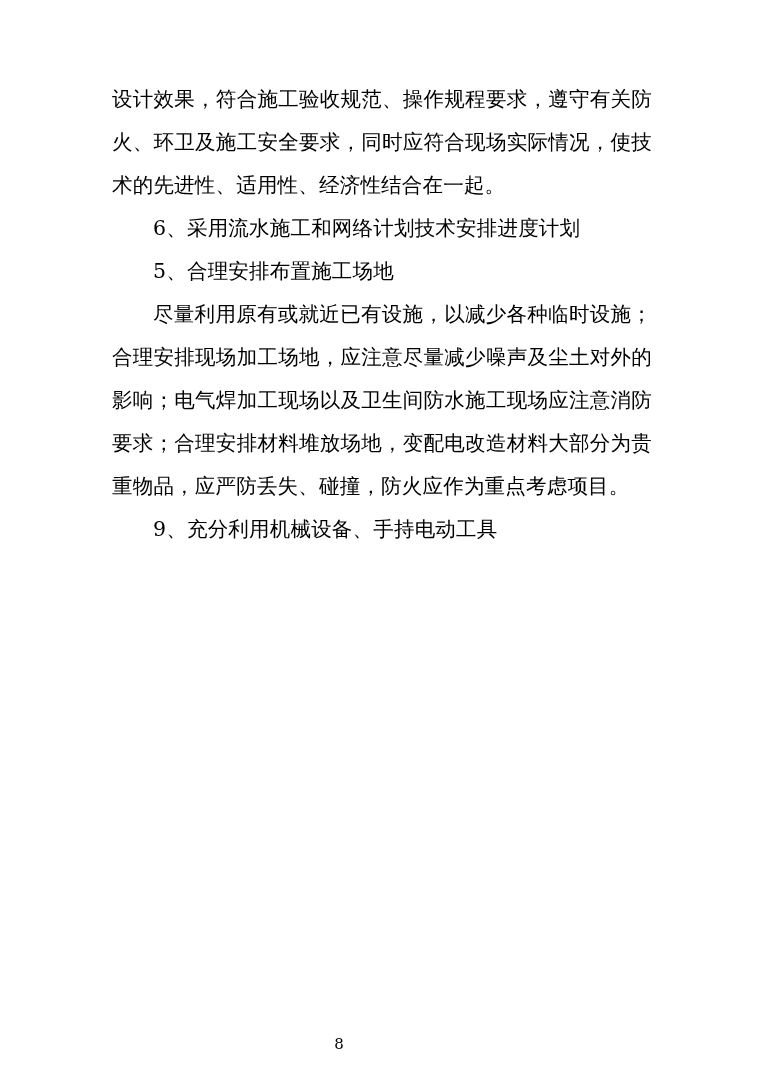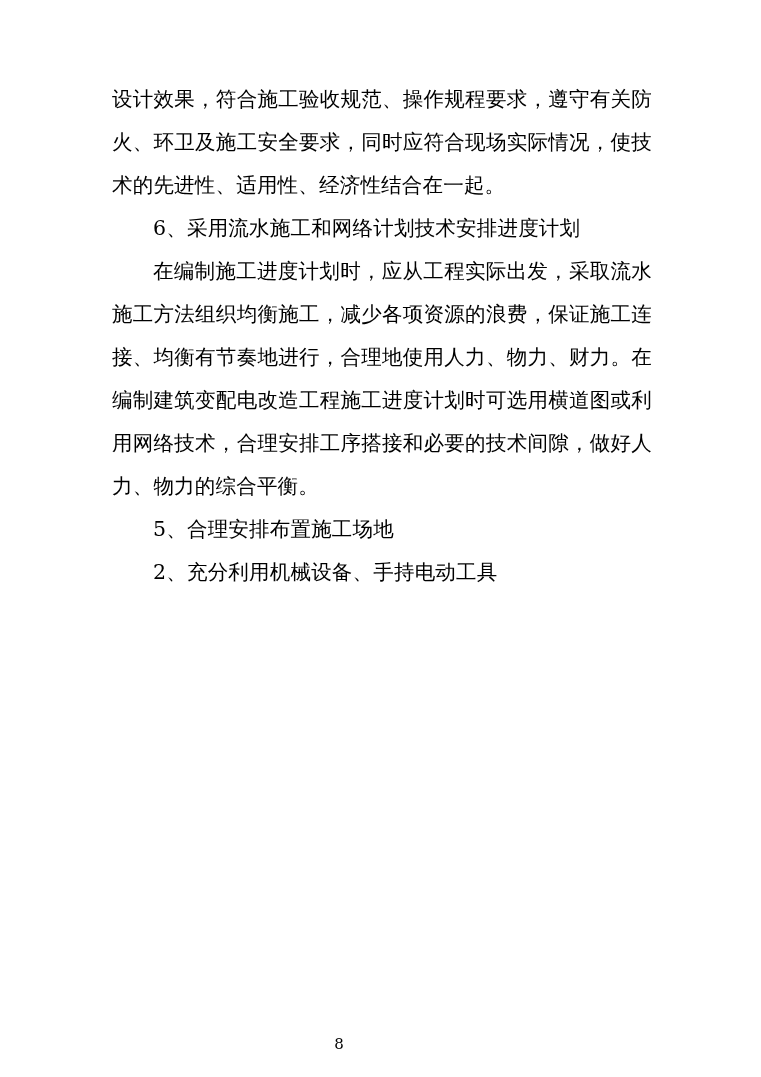--- a/index.html
+++ b/index.html
@@ -53,18 +53,18 @@
     color: #000000;
   }
 </style>
 </head>
 <body>
 
 <div class="page">
   <div class="content">
     <p class="para">设计效果，符合施工验收规范、操作规程要求，遵守有关防火、环卫及施工安全要求，同时应符合现场实际情况，使技术的先进性、适用性、经济性结合在一起。</p>
     <p class="para indent">6、采用流水施工和网络计划技术安排进度计划</p>
-    <p class="para indent">在编制施工进度计划时，应从工程实际出发，采取流水施工方法组织均衡施工，减少各项资源的浪费，保证施工连接、均衡有节奏地进行，合理地使用人力、物力、财力。在编制建筑变配电改造工程施工进度计划时可选用横道图或利用网络技术，合理安排工序搭接和必要的技术间隙，做好人力、物力的综合平衡。</p>
     <p class="para indent">5、合理安排布置施工场地</p>
-    <p class="para indent">2、充分利用机械设备、手持电动工具</p>
+    <p class="para indent">尽量利用原有或就近已有设施，以减少各种临时设施；合理安排现场加工场地，应注意尽量减少噪声及尘土对外的影响；电气焊加工现场以及卫生间防水施工现场应注意消防要求；合理安排材料堆放场地，变配电改造材料大部分为贵重物品，应严防丢失、碰撞，防火应作为重点考虑项目。</p>
+    <p class="para indent">9、充分利用机械设备、手持电动工具</p>
   </div>
   <div class="page-number">8</div>
 </div>
 
 </body></html>

